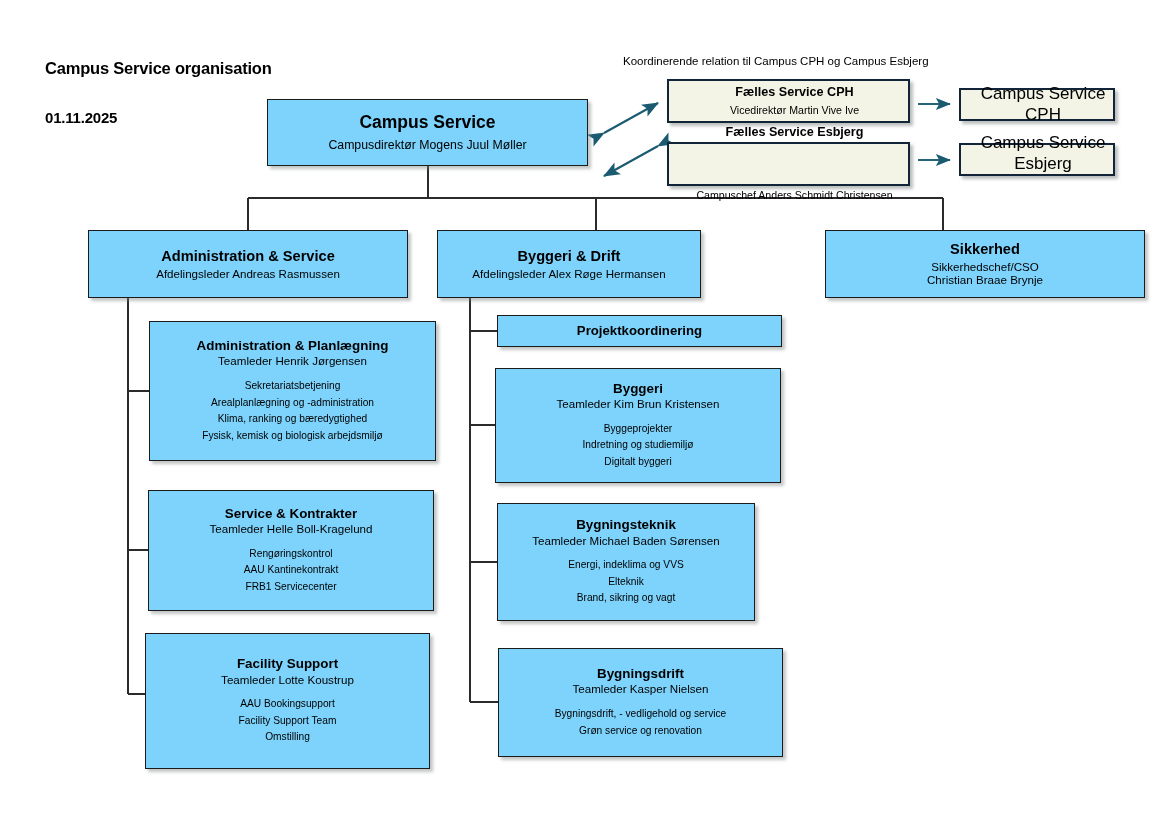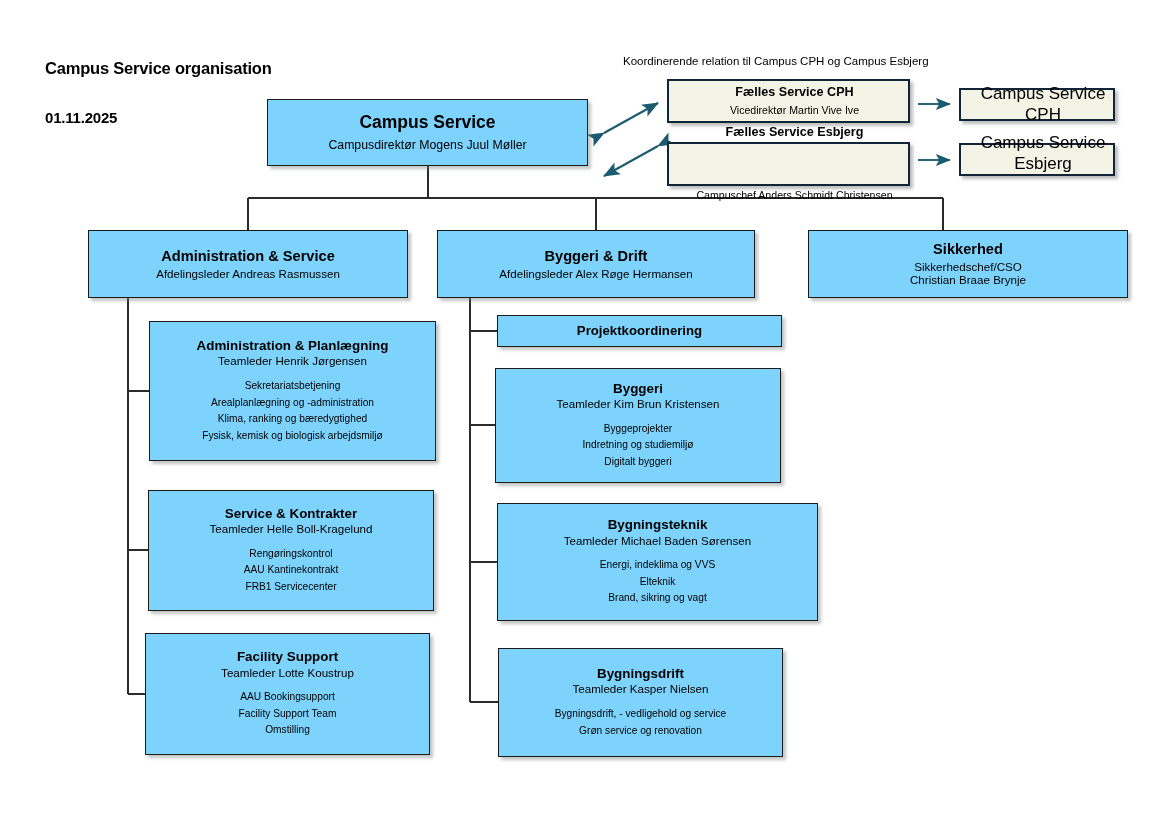--- a/index.html
+++ b/index.html
@@ -82,37 +82,37 @@
   #box-root { left: 267px; top: 99px; width: 321px; height: 67px; }
   #box-root .b-title { font-size: 17.5px; margin-bottom: 5px; }
   #box-root .b-sub { font-size: 12.3px; }
 
   
   .l2 { height: 68px; }
   .l2 .b-title { font-size: 14.6px; margin-bottom: 2px; text-align: right; }
   .l2 .b-sub { font-size: 11.6px; }
 
   #box-admin { left: 88px;  top: 230px; width: 320px; }
-  #box-bygg  { left: 437px; top: 230px; width: 318px; }
-  #box-sikk  { left: 808px; top: 230px; width: 320px; }
+  #box-bygg  { left: 437px; top: 230px; width: 264px; }
+  #box-sikk  { left: 825px; top: 230px; width: 320px; }
 
   
   .l3 .b-title { font-size: 13.4px; margin-bottom: 1px; }
   .l3 .b-sub   { font-size: 11.6px; }
 
   #box-adminplan { left: 149px; top: 321px; width: 287px; height: 140px; }
   #box-servkont  { left: 148px; top: 490px; width: 286px; height: 121px; }
-  #box-facility  { left: 145px; top: 633px; width: 285px; height: 122px; }
+  #box-facility  { left: 145px; top: 633px; width: 285px; height: 136px; }
 
   #box-projekt   { left: 497px; top: 315px; width: 285px; height: 32px;
                    flex-direction: row; justify-content: center; }
   #box-projekt .b-title { font-size: 13.2px; margin: 0; }
 
   #box-byggeri   { left: 495px; top: 368px; width: 286px; height: 115px; }
-  #box-bygteknik { left: 497px; top: 503px; width: 321px; height: 118px; }
+  #box-bygteknik { left: 497px; top: 503px; width: 258px; height: 118px; }
   #box-bygdrift  { left: 498px; top: 648px; width: 285px; height: 109px; }
 
   
   .cream {
     position: absolute;
     box-sizing: border-box;
     background: #f3f4e5;
     border: 2.4px solid #122438;
     box-shadow: 3px 3px 3px rgba(120,128,126,0.5);
     display: flex;

